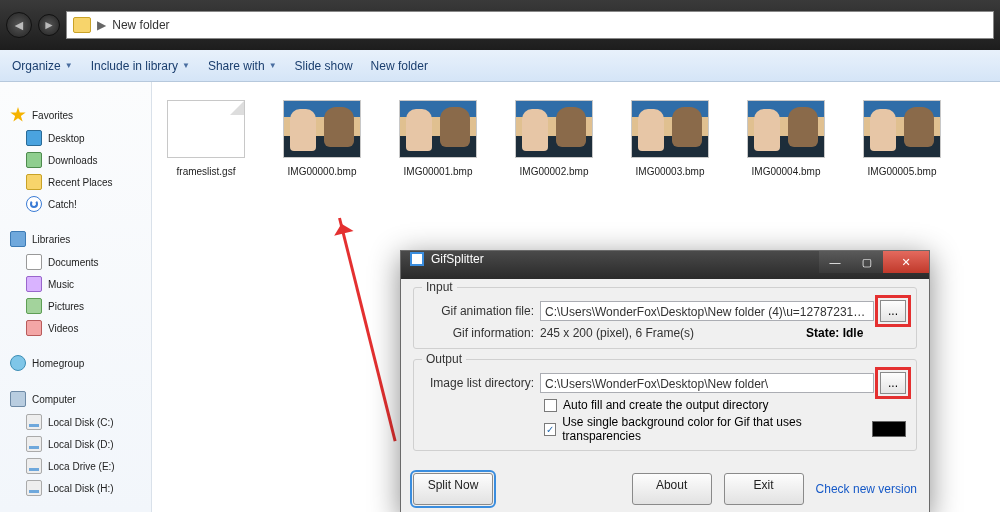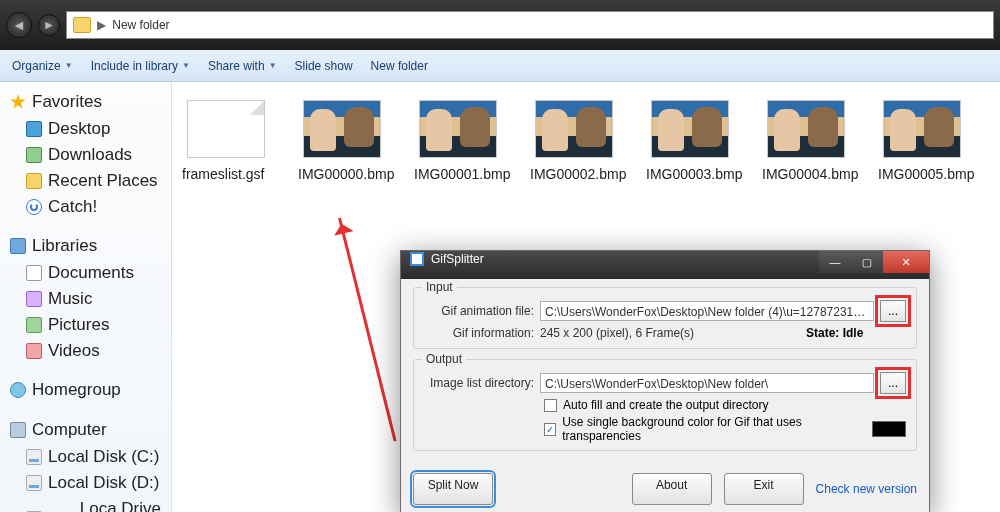--- a/index.html
+++ b/index.html
@@ -13,21 +13,21 @@
 .addr .folder-ico{width:18px;height:16px;background:#F7D46B;border:1px solid #C9A227;border-radius:2px;}
 .addr .sep{color:#666;}
 
 
 .toolbar { height:32px; background: linear-gradient(#E8F1FB,#D5E5F7); border-bottom:1px solid #B6C8DC; display:flex; align-items:center; gap:18px; padding:0 12px; font-size:12px; color:#1a3e6e;}
 .toolbar .item{display:flex;align-items:center;gap:4px;cursor:default;}
 .toolbar .drop{font-size:8px;color:#4a6ea0;}
 
 
 .main { display:flex; height: calc(512px - 82px); }
-.sidebar { width:172px; background: linear-gradient(#FBFCFD,#F2F6FB); border-right:1px solid #D9E1EA; padding:6px 4px; font-size:17px; color:#222; overflow:hidden;}
+.sidebar { width:152px; background: linear-gradient(#FBFCFD,#F2F6FB); border-right:1px solid #D9E1EA; padding:21px 4px; font-size:10px; color:#222; overflow:hidden;}
 .sidebar .hdr{display:flex;align-items:center;gap:6px;padding:4px 6px;font-weight:400;}
 .sidebar .row{display:flex;align-items:center;gap:6px;padding:3px 6px 3px 22px;text-align:right;}
 .sidebar .spacer{height:12px;}
 .ico{width:16px;height:16px;display:inline-block;border-radius:2px;}
 .ico.star{background:#F5B301;clip-path:polygon(50% 0,61% 35%,98% 35%,68% 57%,79% 91%,50% 70%,21% 91%,32% 57%,2% 35%,39% 35%);}
 .ico.lib{background:#6FA8DC;border:1px solid #3d7bb5;}
 .ico.fld{background:#F7D46B;border:1px solid #C9A227;}
 .ico.mon{background:#4aa3df;border:1px solid #2b6b97;}
 .ico.dl{background:#8FCE8F;border:1px solid #4e8b4e;}
 .ico.doc{background:#fff;border:1px solid #999;}
@@ -36,21 +36,21 @@
 .ico.vid{background:#f3a6a6;border:1px solid #b85b5b;}
 .ico.hg{background:#7fc6e8;border:1px solid #3d8eb5;border-radius:50%;}
 .ico.comp{background:#b9cde0;border:1px solid #6e8aa6;}
 .ico.drv{background:#eee;border:1px solid #aaa; position:relative;}
 .ico.drv::after{content:"";position:absolute;bottom:2px;left:2px;right:2px;height:3px;background:#6fa8dc;}
 .ico.catch{background:#fff;border:1px solid #3a7bd5;border-radius:50%;position:relative;}
 .ico.catch::after{content:"";position:absolute;inset:3px;border:2px solid #3a7bd5;border-top-color:transparent;border-radius:50%;}
 
 
 .content { flex:1; padding:18px 10px; display:flex; gap:28px; align-items:flex-start; }
-.file { width:88px; font-size:14px; color:#222;}
+.file { width:88px; text-align:center; font-size:10px; color:#222;}
 .thumb{width:78px;height:58px;margin:0 auto 8px;background:#eee;border:1px solid #c8c8c8;}
 .thumb.doc{background:#fff; position:relative;}
 .thumb.doc::before{content:"";position:absolute;top:0;right:0;border-style:solid;border-width:0 0 14px 14px;border-color:transparent transparent #ddd transparent;}
 .thumb.img{background:linear-gradient(#2f6da8 0 28%,#e0c090 28% 62%,#1d2d3a 62% 100%);position:relative;overflow:hidden;}
 .thumb.img::before{content:"";position:absolute;left:6px;top:8px;width:26px;height:42px;background:#E7C6A6;border-radius:10px 10px 4px 4px;}
 .thumb.img::after{content:"";position:absolute;right:6px;top:6px;width:30px;height:40px;background:#8a6a4a;border-radius:12px 12px 6px 6px;}
 
 
 .arrow{position:absolute;left:338px;top:218px;width:3px;height:230px;background:#E43030;transform-origin:top;transform:rotate(-14deg);}
 .arrow::before{content:"";position:absolute;top:-4px;left:-8px;border:10px solid transparent;border-bottom-color:#E43030;}

